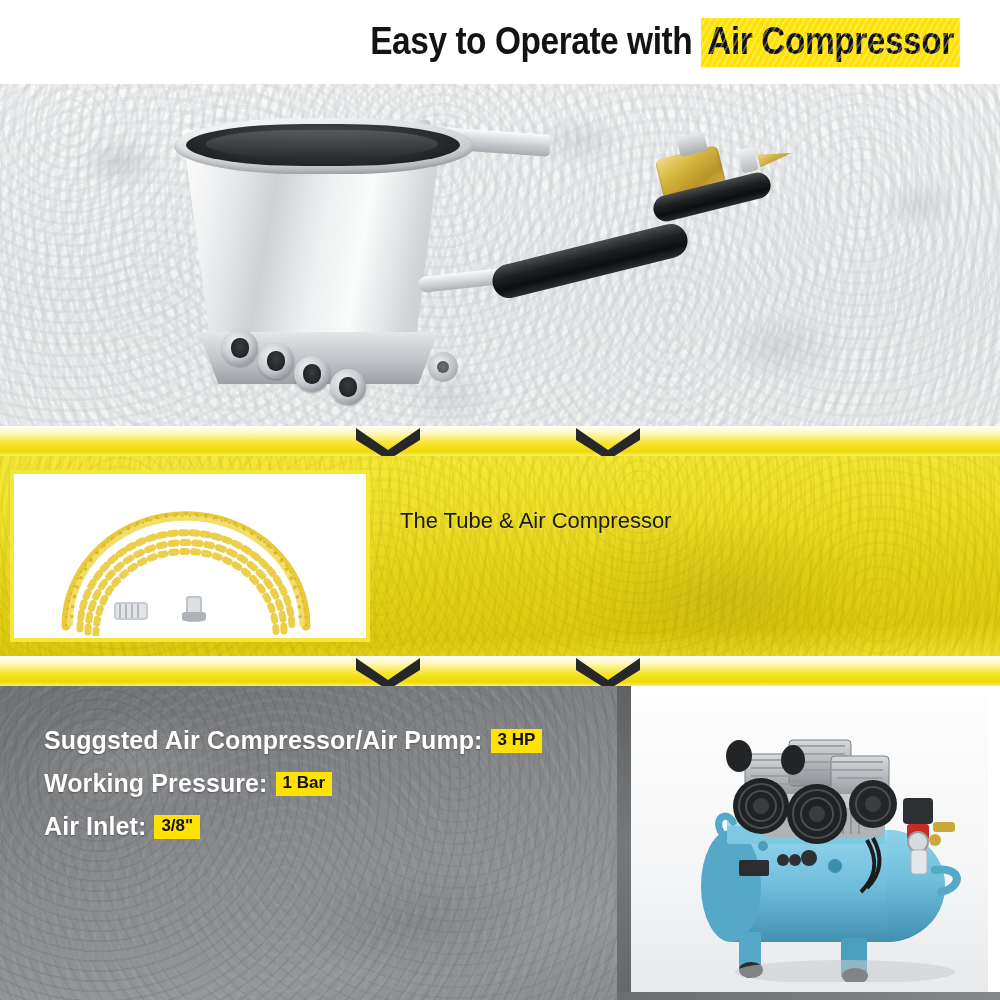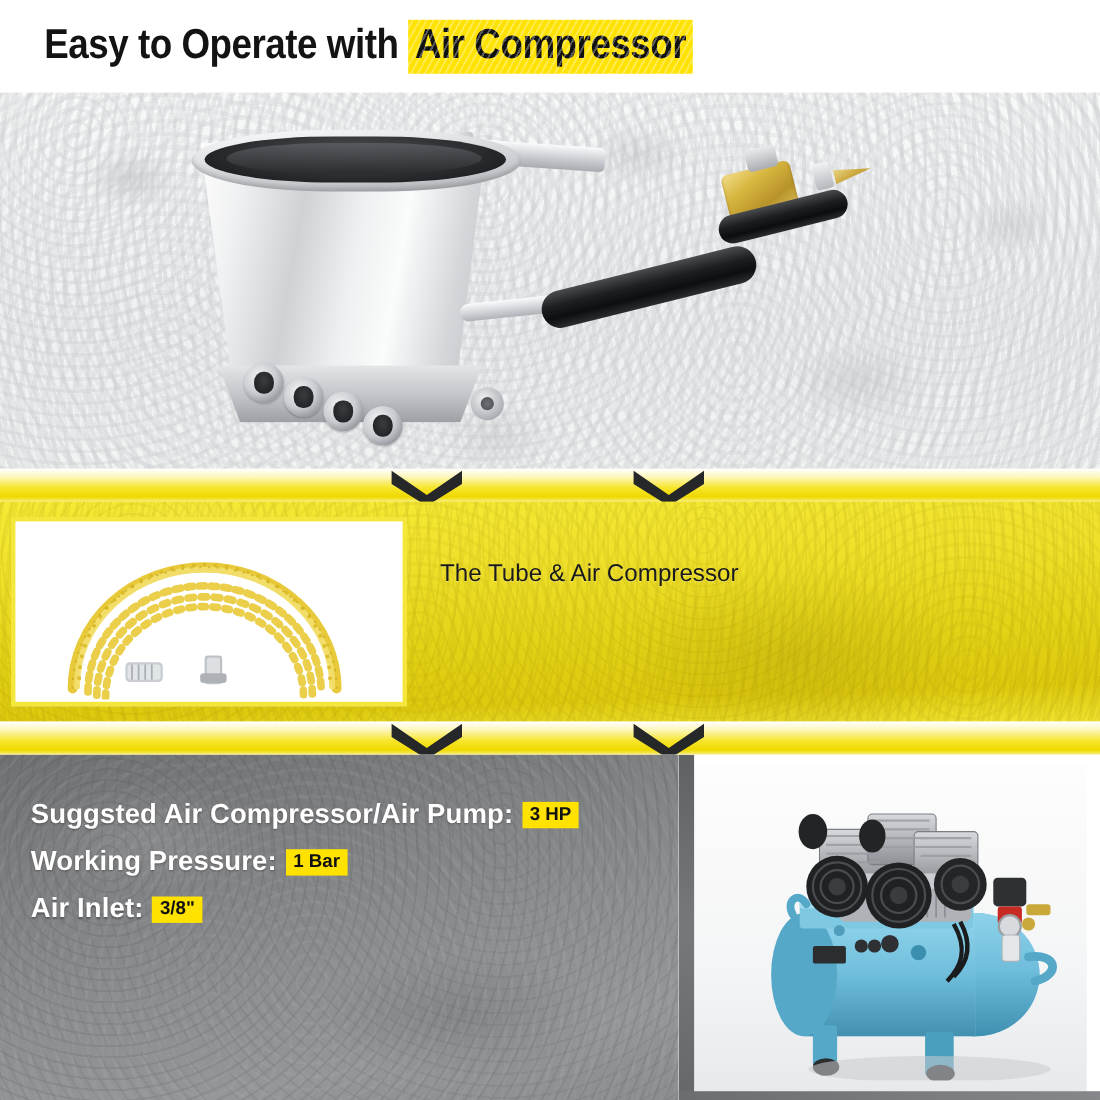--- a/index.html
+++ b/index.html
@@ -5,21 +5,21 @@
 <style>
   * { margin:0; padding:0; box-sizing:border-box; }
   html,body { width:1000px; height:1000px; overflow:hidden; background:#ffffff; }
   body { font-family:"Liberation Sans", sans-serif; }
 
   .page { position:relative; width:1000px; height:1000px; background:#fff; }
 
   
   .title-bar{
     position:absolute; left:0; top:0; width:1000px; height:84px;
-    background:#ffffff; display:flex; align-items:center; justify-content:flex-start;
+    background:#ffffff; display:flex; align-items:center; justify-content:flex-end;
   }
   .title-text{
     font-family:"Liberation Sans", sans-serif;
     font-weight:bold; font-size:38px; letter-spacing:-0.5px;
     color:#131313; white-space:nowrap;
     transform:scaleX(0.88); transform-origin:center;
   }
   .title-hl{
     background:#FFE200; color:#111; padding:2px 7px 4px 7px;
     position:relative; display:inline-block;
@@ -218,21 +218,21 @@
   }
   .specs-grain{
     position:absolute; inset:0; opacity:.26;
     background-image:
       repeating-radial-gradient(circle at 16% 30%, rgba(60,62,64,.40) 0 2px, rgba(255,255,255,0) 2px 10px),
       repeating-radial-gradient(circle at 46% 66%, rgba(210,212,214,.26) 0 3px, rgba(255,255,255,0) 3px 12px),
       repeating-radial-gradient(circle at 74% 22%, rgba(60,62,64,.30) 0 2px, rgba(255,255,255,0) 2px 11px),
       repeating-radial-gradient(circle at 30% 86%, rgba(200,202,204,.22) 0 3px, rgba(255,255,255,0) 3px 13px);
   }
   .spec-list{
-    position:absolute; left:28px; top:40px; width:580px;
+    position:absolute; left:44px; top:40px; width:580px;
   }
   .spec-row{
     display:flex; align-items:center; margin-bottom:14px; white-space:nowrap;
   }
   .spec-label{
     color:#ffffff; font-size:25px; font-weight:bold; letter-spacing:.1px;
     text-shadow:0 1px 2px rgba(0,0,0,.35);
   }
   .spec-value{
     display:inline-block; background:#FFE200; color:#111111;

